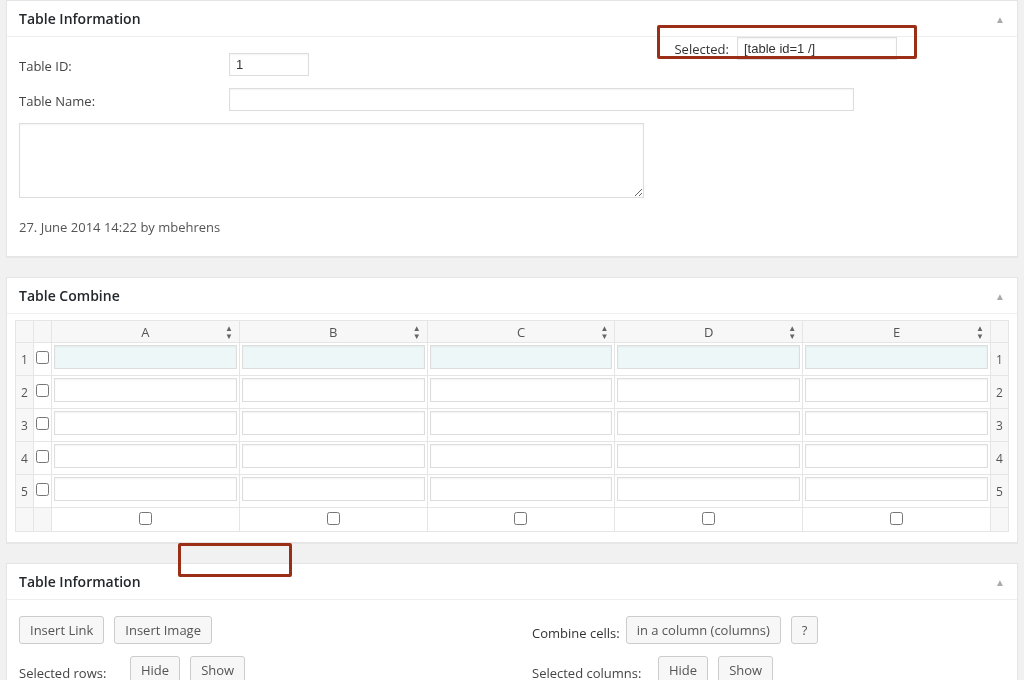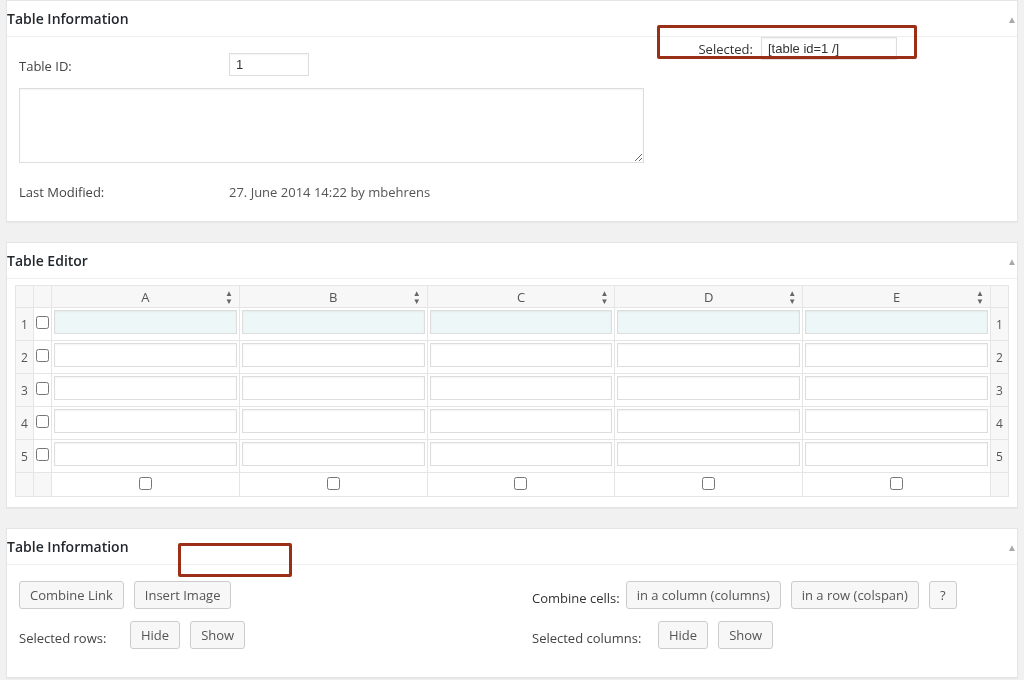--- a/index.html
+++ b/index.html
@@ -12,21 +12,21 @@
     width: 1024px;
   }
   .panel {
     background: #fff;
     border: 1px solid #e5e5e5;
     margin: 0 6px 20px 6px;
     box-shadow: 0 1px 1px rgba(0,0,0,0.04);
   }
   .panel-header {
     background: #fff;
-    padding: 8px 0;
+    padding: 8px 12px;
     border-bottom: 1px solid #eee;
     display: flex;
     justify-content: space-between;
     align-items: center;
   }
   .panel-header h3 {
     font-size: 14px;
     font-weight: 600;
     color: #23282d;
   }
@@ -65,21 +65,21 @@
     right: 120px;
     top: 36px;
     display: flex;
     align-items: center;
     gap: 8px;
   }
   .shortcode-box {
     background: #f7f7f7;
     border: 1px solid #ddd;
     padding: 3px 6px;
-    width: 136px;
+    width: 160px;
     color: #555;
   }
   .highlight-red {
     border: 3px solid #9b2e17;
     border-radius: 2px;
     padding: 6px 10px;
     position: absolute;
   }
   #hl-shortcode { right: 100px; top: 24px; width: 260px; height: 34px; padding:0; }
   #hl-adv { left: 178px; top: 543px; width: 114px; height: 34px; padding:0; }
@@ -167,39 +167,44 @@
     <span class="toggle-icon">▲</span>
   </div>
   <div class="panel-body">
     <div class="info-row">
       <div class="info-label">Table ID:</div>
       <div class="info-value">
         <input type="text" class="small" value="1" style="">
       </div>
     </div>
     <div class="info-row">
+      <div class="info-label">Table Name:</div>
+      <div class="info-value">
+        <input type="text" class="wide" value="" style="">
+      </div>
+    </div>
+    <div class="info-row">
       <div class="info-value">
         <textarea class="wide" style=""></textarea>
       </div>
     </div>
     <div class="info-row">
-      <div class="info-label">Last Modified:</div>
       <div class="info-value" style="padding-top:4px;color:#555">27. June 2014 14:22 by mbehrens</div>
     </div>
     <div class="shortcode-wrap">
       <span>Selected:</span>
       <input type="text" class="shortcode-box" readonly="" value="[table id=1 /]" style="">
     </div>
   </div>
   <div id="hl-shortcode" class="highlight-red"></div>
 </div>
 
 <div class="panel">
   <div class="panel-header">
-    <h3>Table Editor</h3>
+    <h3>Table Combine</h3>
     <span class="toggle-icon">▲</span>
   </div>
   <div class="tc-wrap">
     <table class="grid">
       <thead>
         <tr>
           <th class="rownum"></th>
           <th class="rownum"></th>
           <th class="colhead"><span>A</span><span class="sort-arrows">▲<br>▼</span></th>
           <th class="colhead"><span>B</span><span class="sort-arrows">▲<br>▼</span></th>
@@ -280,36 +285,35 @@
 <div class="panel rel">
   <div class="panel-header">
     <h3>Table Information</h3>
     <span class="toggle-icon">▲</span>
   </div>
   <div class="manip-body">
     <div class="manip-cols">
 
       <div class="manip-col">
         <div class="manip-row">
-          <span class="btn">Combine Link</span>
+          <span class="btn">Insert Link</span>
           <span class="btn">Insert Image</span>
         </div>
         <div class="manip-row">
           <span class="lbl">Selected rows:</span>
           <span class="btn">Hide</span>
           <span class="btn">Show</span>
         </div>
 
       </div>
 
       <div class="manip-col">
         <div class="manip-row">
           <span>Combine cells:</span>
           <span class="btn">in a column (columns)</span>
-          <span class="btn">in a row (colspan)</span>
           <span class="btn">?</span>
         </div>
         <div class="manip-row">
           <span class="lbl-wide">Selected columns:</span>
           <span class="btn">Hide</span>
           <span class="btn">Show</span>
         </div>
 
       </div>
     </div>

